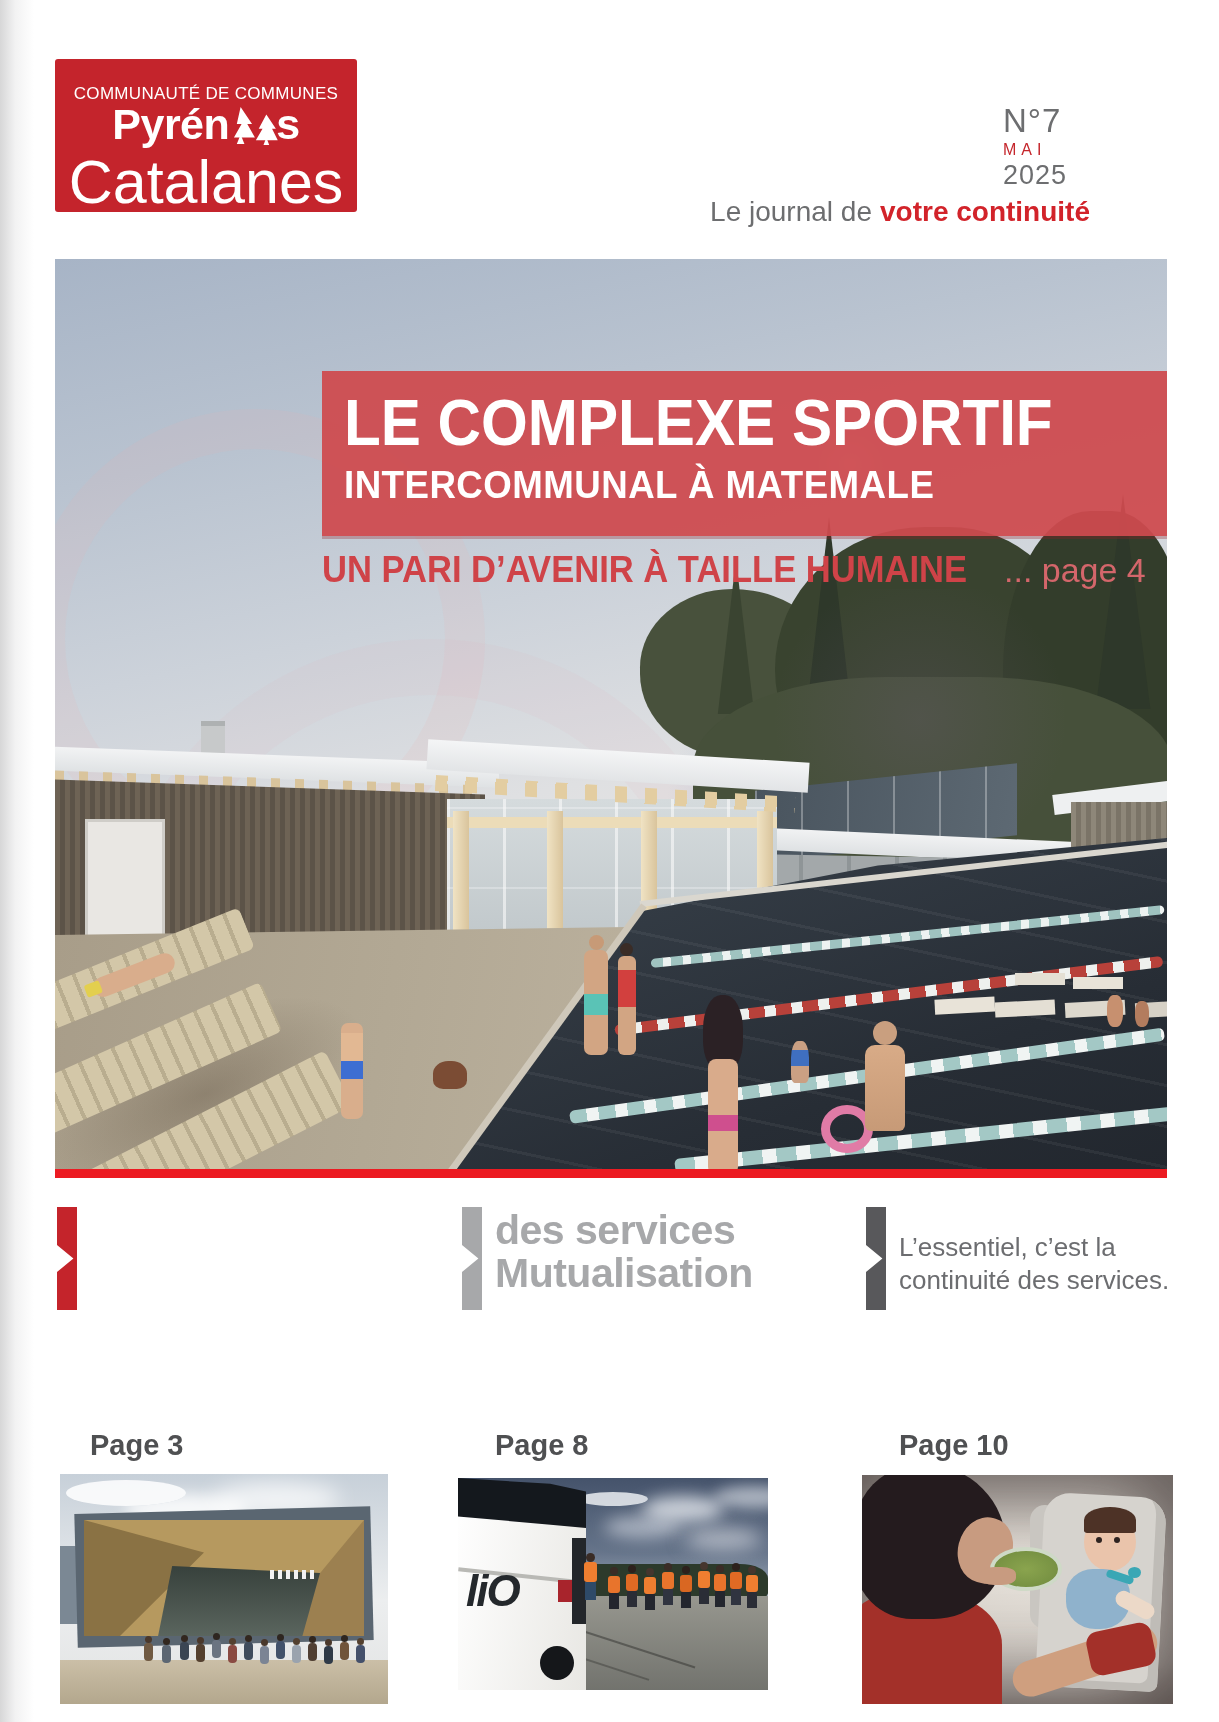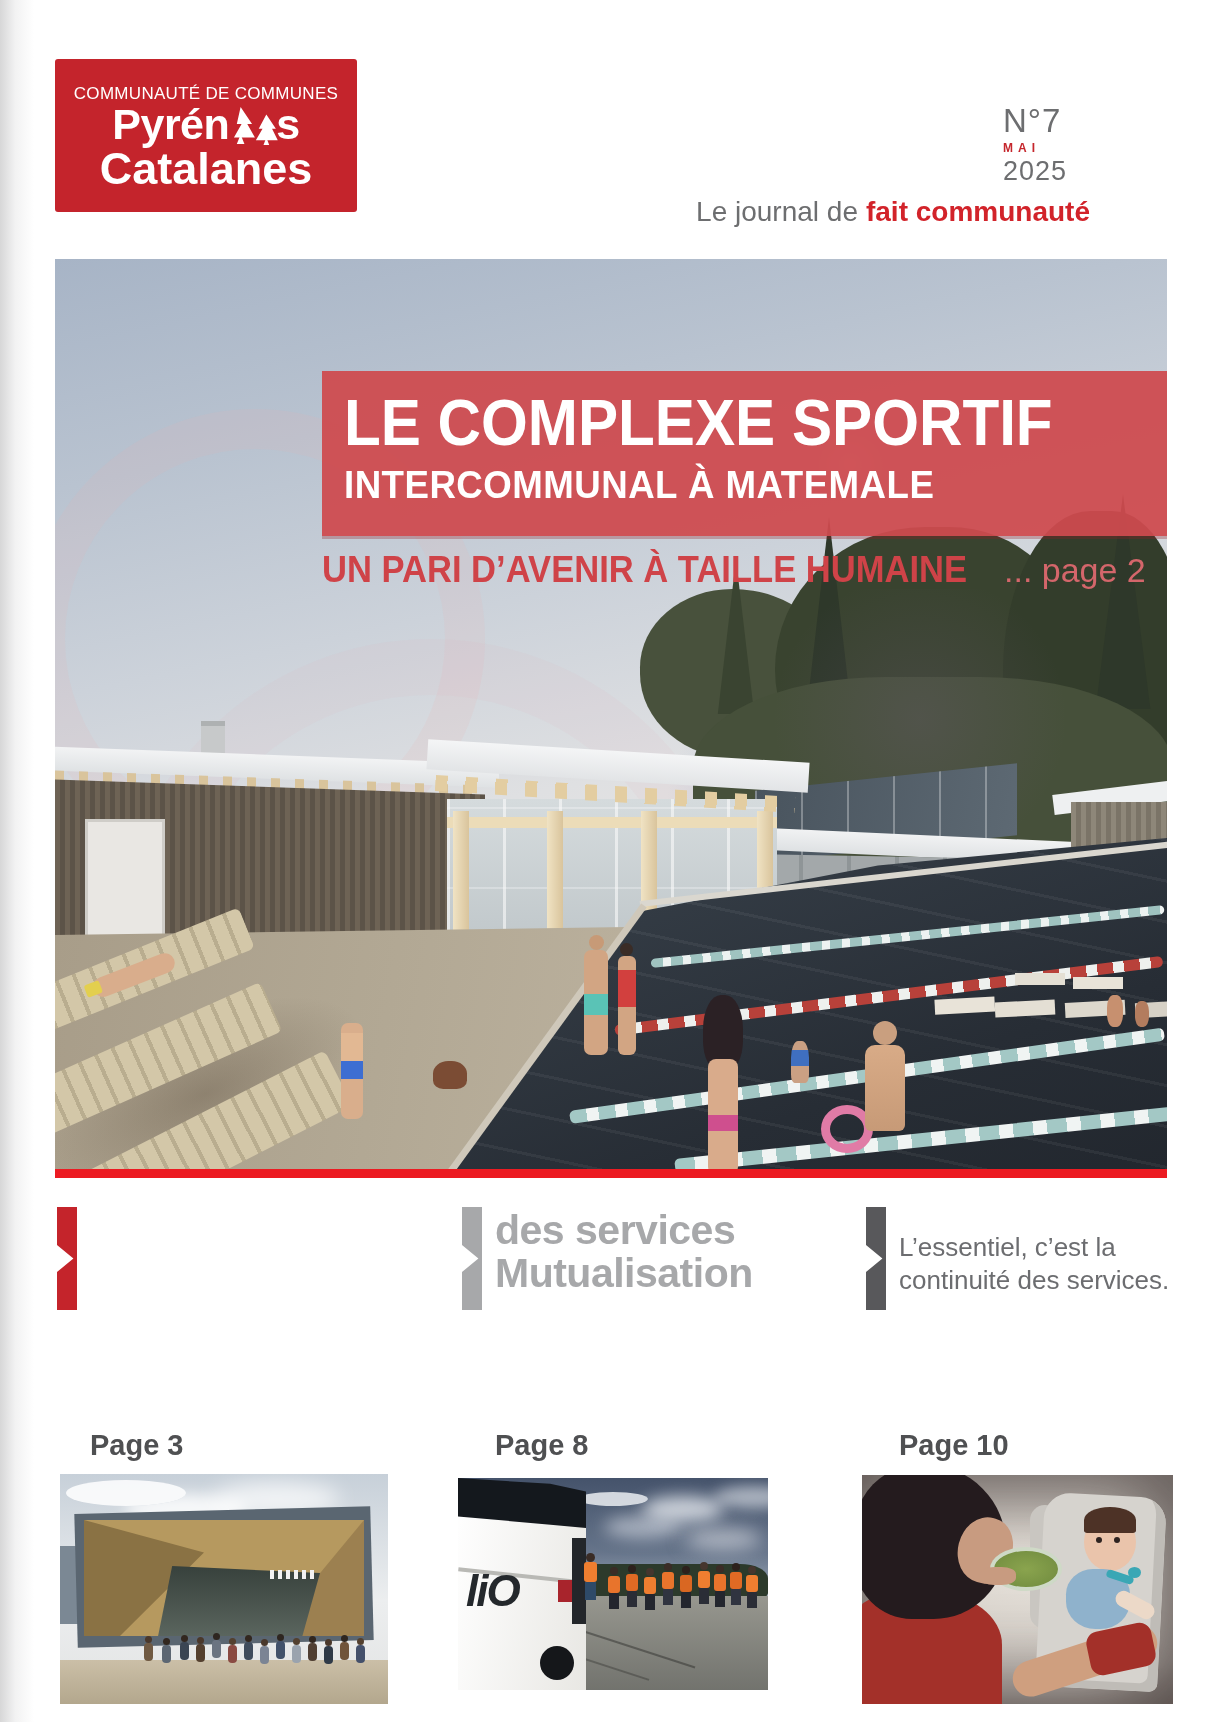--- a/index.html
+++ b/index.html
@@ -8,29 +8,29 @@
   .page::before{content:"";position:absolute;left:0;top:0;bottom:0;width:34px;z-index:60;
     background:linear-gradient(to right,rgba(110,110,112,.28),rgba(150,150,152,.12) 45%,rgba(255,255,255,0));pointer-events:none;}
 
   
   .logo-box{position:absolute;left:55px;top:59px;width:302px;height:153px;background:#c4242c;border-radius:3px;
     color:#fff;display:flex;flex-direction:column;align-items:center;}
   .logo-top{margin-top:25px;font-size:17px;letter-spacing:.3px;font-weight:400;}
   .logo-row{display:flex;align-items:flex-end;margin-top:1px;line-height:.9;}
   .logo-row .big{font-size:43px;font-weight:700;letter-spacing:-.5px;}
   .firs{width:52px;height:40px;margin:0 -3px -2px -2px;}
-  .logo-name2{font-size:45px;font-weight:700;letter-spacing:0;line-height:.92;margin-top:4px;}
+  .logo-name2{font-size:61px;font-weight:400;letter-spacing:0;line-height:.92;margin-top:10px;}
 
   .mag-title{position:absolute;left:404px;top:16px;margin:0;font-family:"DejaVu Serif",serif;
     font-style:italic;font-weight:700;font-size:148px;line-height:1.05;letter-spacing:-7px;color:#58585a;white-space:nowrap;}
   .mag-title .t-init{color:#d2232a;}
 
   .issue{position:absolute;left:1003px;top:104px;line-height:1;}
   .issue-no{font-size:33px;color:#6d6e70;letter-spacing:1px;}
-  .issue-month{font-size:12px;font-weight:700;color:#c5262c;letter-spacing:5px;margin-top:5px;}
+  .issue-month{font-size:16px;font-weight:400;color:#c5262c;letter-spacing:5px;margin-top:5px;}
   .issue-year{font-size:27px;color:#6d6e70;margin-top:4px;letter-spacing:1px;}
 
   .tagline{position:absolute;right:129px;top:196px;font-size:28px;white-space:nowrap;}
   .tag-gray{color:#6d6e70;margin-right:8px;}
   .tag-red{color:#d2232a;font-weight:700;}
 
   
   .hero{position:absolute;left:55px;top:259px;width:1112px;height:919px;margin:0;overflow:hidden;background:#cfd4da;}
   .hero *{position:absolute;}
   .hx-sky{inset:0;background:linear-gradient(168deg,#a7b4c6 0%,#b9c3d0 20%,#ccd2da 38%,#dfe0e2 55%,#eae6e3 70%,#e8e3df 85%,#dcdad6 100%);}
@@ -217,21 +217,21 @@
   </div>
 
 
   <div class="issue">
     <div class="issue-no">N°7</div>
     <div class="issue-month">MAI</div>
     <div class="issue-year">2025</div>
   </div>
 
   <div class="tagline">
-    <span class="tag-gray">Le journal de</span><span class="tag-red">fait communauté</span>
+    <span class="tag-gray">Le journal de</span><span class="tag-red">votre continuité</span>
   </div>
 
   <figure class="hero">
     <div class="hx-sky"></div>
     <div class="hx-flare1"></div>
     <div class="hx-flare2"></div>
     <div class="hx-flare3"></div>
     <div class="hx-flare4"></div>
     <div class="hx-tr1"></div>
     <div class="hx-tr2"></div>
@@ -296,21 +296,21 @@
     <div class="hx-float"></div>
     <div class="pp pp-man"></div>
     <div class="pp pp-right1"></div>
     <div class="pp pp-right2"></div>
 
     <div class="banner">
       <div class="h1">LE COMPLEXE SPORTIF</div>
       <div class="h2">INTERCOMMUNAL À MATEMALE</div>
     </div>
     <div class="subhead">
-      <span class="sh-strong">UN PARI D’AVENIR À TAILLE HUMAINE</span><span class="sh-rest">... page 2</span>
+      <span class="sh-strong">UN PARI D’AVENIR À TAILLE HUMAINE</span><span class="sh-rest">... page 4</span>
     </div>
     <div class="redstrip"></div>
   </figure>
 
   <article class="feature f1">
     <div class="marker m-red"></div>
     <h2 class="ftitle c-red">
     </h2>
     <div class="fpage">Page 3</div>
   </article>

